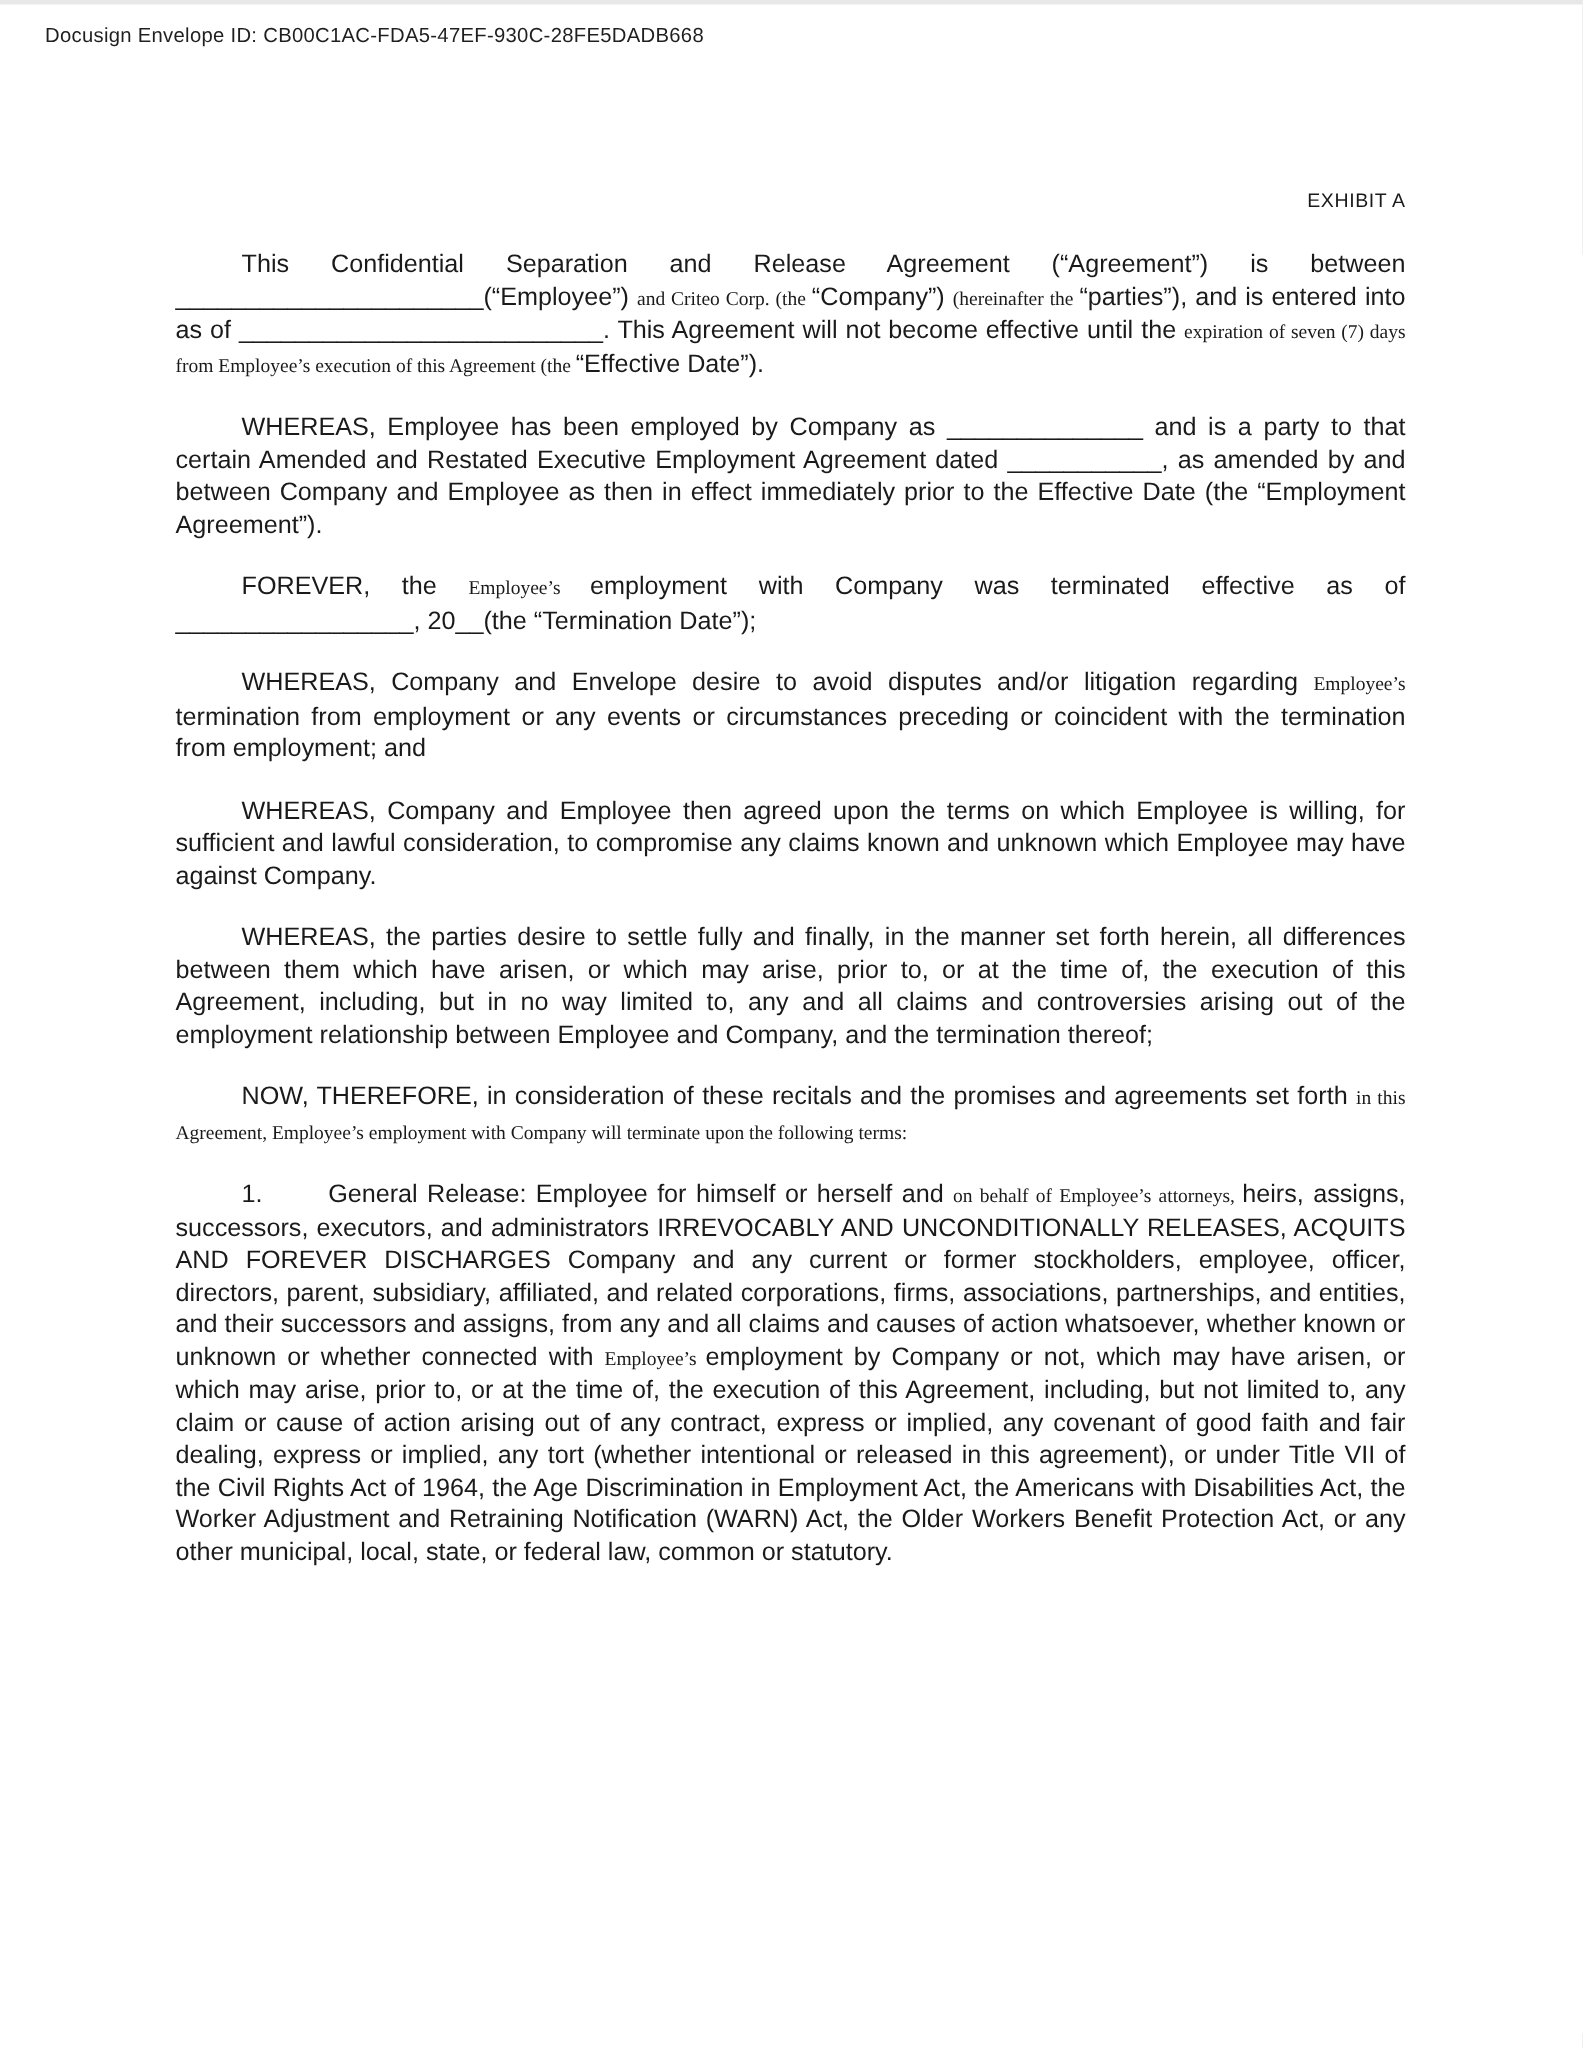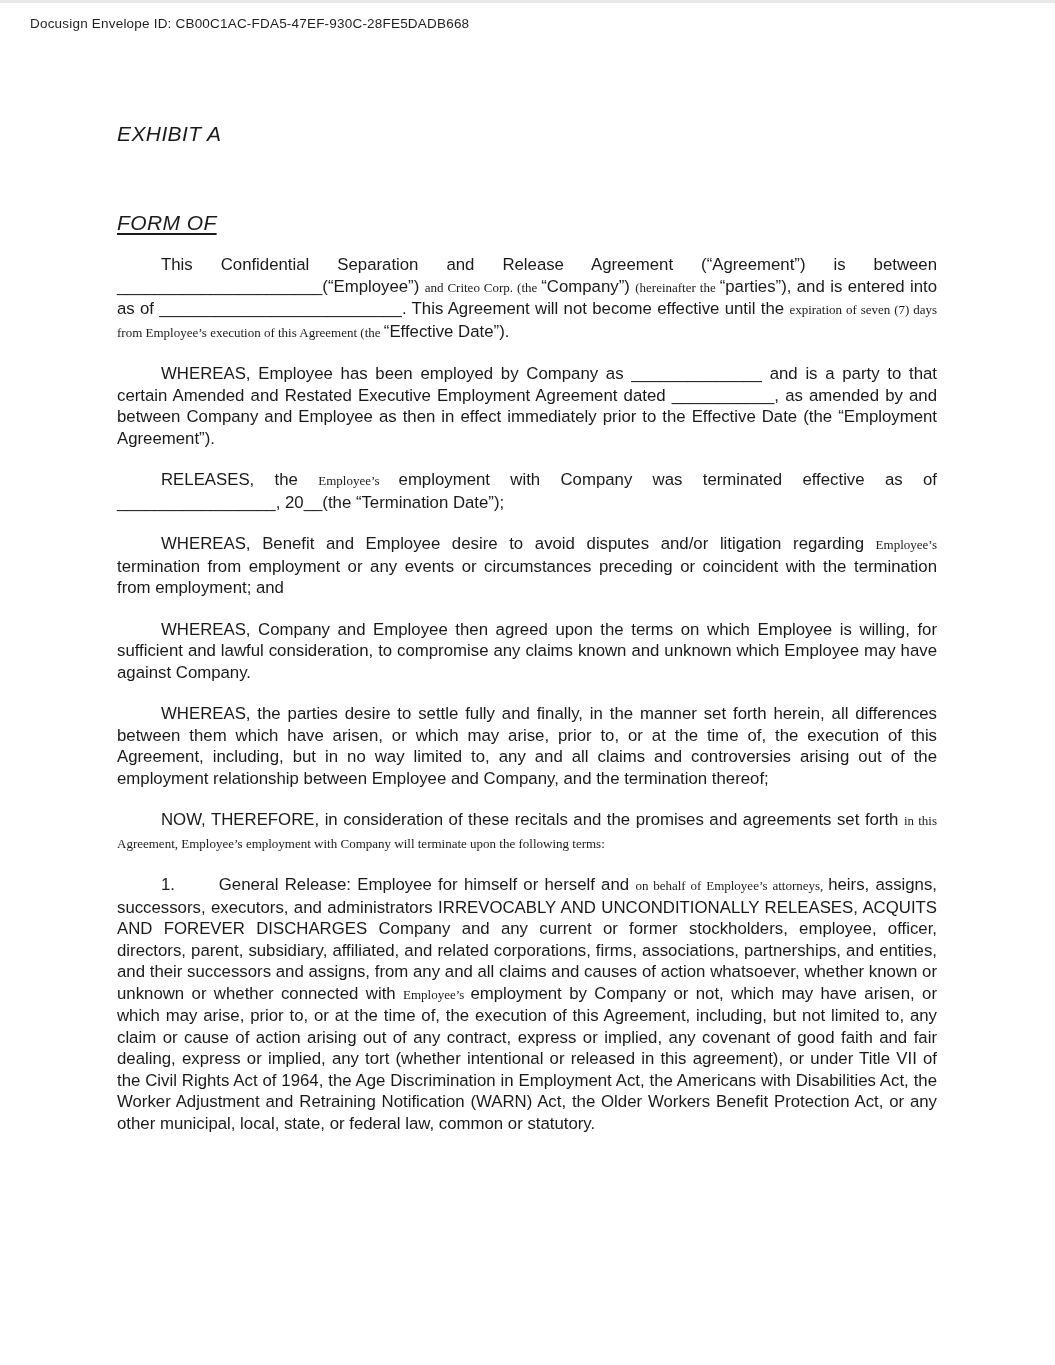--- a/index.html
+++ b/index.html
@@ -15,26 +15,25 @@
   }
   .docusign{
     position:absolute;top:13px;left:30px;
     font-size:13.5px;letter-spacing:.2px;color:#1f1f1f;
     white-space:nowrap;
   }
   .content{
     position:absolute;left:117px;top:120px;width:820px;
   }
   .title{
-    text-align:left;
-    font-size:21px;
+    text-align:right;
+    font-size:13px;
     letter-spacing:.4px;
     line-height:22px;
     margin:0;
-    font-style:italic;
   }
   .title.u-line{text-decoration:underline;text-underline-offset:3px;}
   .title.t-formof{margin-top:67px;}
   .title.t-agreement{margin-top:20px;}
   .doc-body{
     margin-top:20px;
     font-size:16.8px;
     line-height:21.5px;
   }
   p.para{
@@ -48,27 +47,26 @@
 </style>
 </head>
 <body>
 
 <div class="page">
   <div class="docusign">Docusign Envelope ID: CB00C1AC-FDA5-47EF-930C-28FE5DADB668</div>
 
   <div class="content">
     <p class="title t-exhibit">EXHIBIT A</p>
 
-    <p class="title u-line t-formof">FORM OF</p>
 
 
     <div class="doc-body">
         <p class="para"><span>This Confidential Separation and Release Agreement (“Agreement”) is between ______________________(“Employee”) </span><span class="serif">and Criteo Corp. (the </span><span>“Company”) </span><span class="serif">(hereinafter the </span><span>“parties”), and is entered into as of __________________________. This Agreement will not become effective until the </span><span class="serif">expiration of seven (7) days from Employee’s execution of this Agreement (the </span><span>“Effective Date”).</span></p>
         <p class="para"><span>WHEREAS, Employee has been employed by Company as ______________ and is a party to that certain Amended and Restated Executive Employment Agreement dated ___________, as amended by and between Company and Employee as then in effect immediately prior to the Effective Date (the “Employment Agreement”).</span></p>
-        <p class="para"><span>RELEASES, the </span><span class="serif">Employee’s </span><span>employment with Company was terminated effective as of _________________, 20__(the “Termination Date”);</span></p>
-        <p class="para"><span>WHEREAS, Benefit and Employee desire to avoid disputes and/or litigation regarding </span><span class="serif">Employee’s </span><span>termination from employment or any events or circumstances preceding or coincident with the termination from employment; and</span></p>
+        <p class="para"><span>FOREVER, the </span><span class="serif">Employee’s </span><span>employment with Company was terminated effective as of _________________, 20__(the “Termination Date”);</span></p>
+        <p class="para"><span>WHEREAS, Company and Envelope desire to avoid disputes and/or litigation regarding </span><span class="serif">Employee’s </span><span>termination from employment or any events or circumstances preceding or coincident with the termination from employment; and</span></p>
         <p class="para"><span>WHEREAS, Company and Employee then agreed upon the terms on which Employee is willing, for sufficient and lawful consideration, to compromise any claims known and unknown which Employee may have against Company.</span></p>
         <p class="para"><span>WHEREAS, the parties desire to settle fully and finally, in the manner set forth herein, all differences between them which have arisen, or which may arise, prior to, or at the time of, the execution of this Agreement, including, but in no way limited to, any and all claims and controversies arising out of the employment relationship between Employee and Company, and the termination thereof;</span></p>
         <p class="para"><span>NOW, THEREFORE, in consideration of these recitals and the promises and agreements set forth </span><span class="serif">in this Agreement, Employee’s employment with Company will terminate upon the following terms:</span></p>
         <p class="para"><span>1.&nbsp;&nbsp;&nbsp;&nbsp;&nbsp;&nbsp;&nbsp;</span><span class="u">General Release</span><span>: Employee for himself or herself and </span><span class="serif">on behalf of Employee’s attorneys, </span><span>heirs, assigns, successors, executors, and administrators IRREVOCABLY AND UNCONDITIONALLY RELEASES, ACQUITS AND FOREVER DISCHARGES Company and any current or former stockholders, employee, officer, directors, parent, subsidiary, affiliated, and related corporations, firms, associations, partnerships, and entities, and their successors and assigns, from any and all claims and causes of action whatsoever, whether known or unknown or whether connected with </span><span class="serif">Employee’s </span><span>employment by Company or not, which may have arisen, or which may arise, prior to, or at the time of, the execution of this Agreement, including, but not limited to, any claim or cause of action arising out of any contract, express or implied, any covenant of good faith and fair dealing, express or implied, any tort (whether intentional or released in this agreement), or under Title VII of the Civil Rights Act of 1964, the Age Discrimination in Employment Act, the Americans with Disabilities Act, the Worker Adjustment and Retraining Notification (WARN) Act, the Older Workers Benefit Protection Act, or any other municipal, local, state, or federal law, common or statutory.</span></p>
       </div>
   </div>
 </div>
 
 </body></html>

